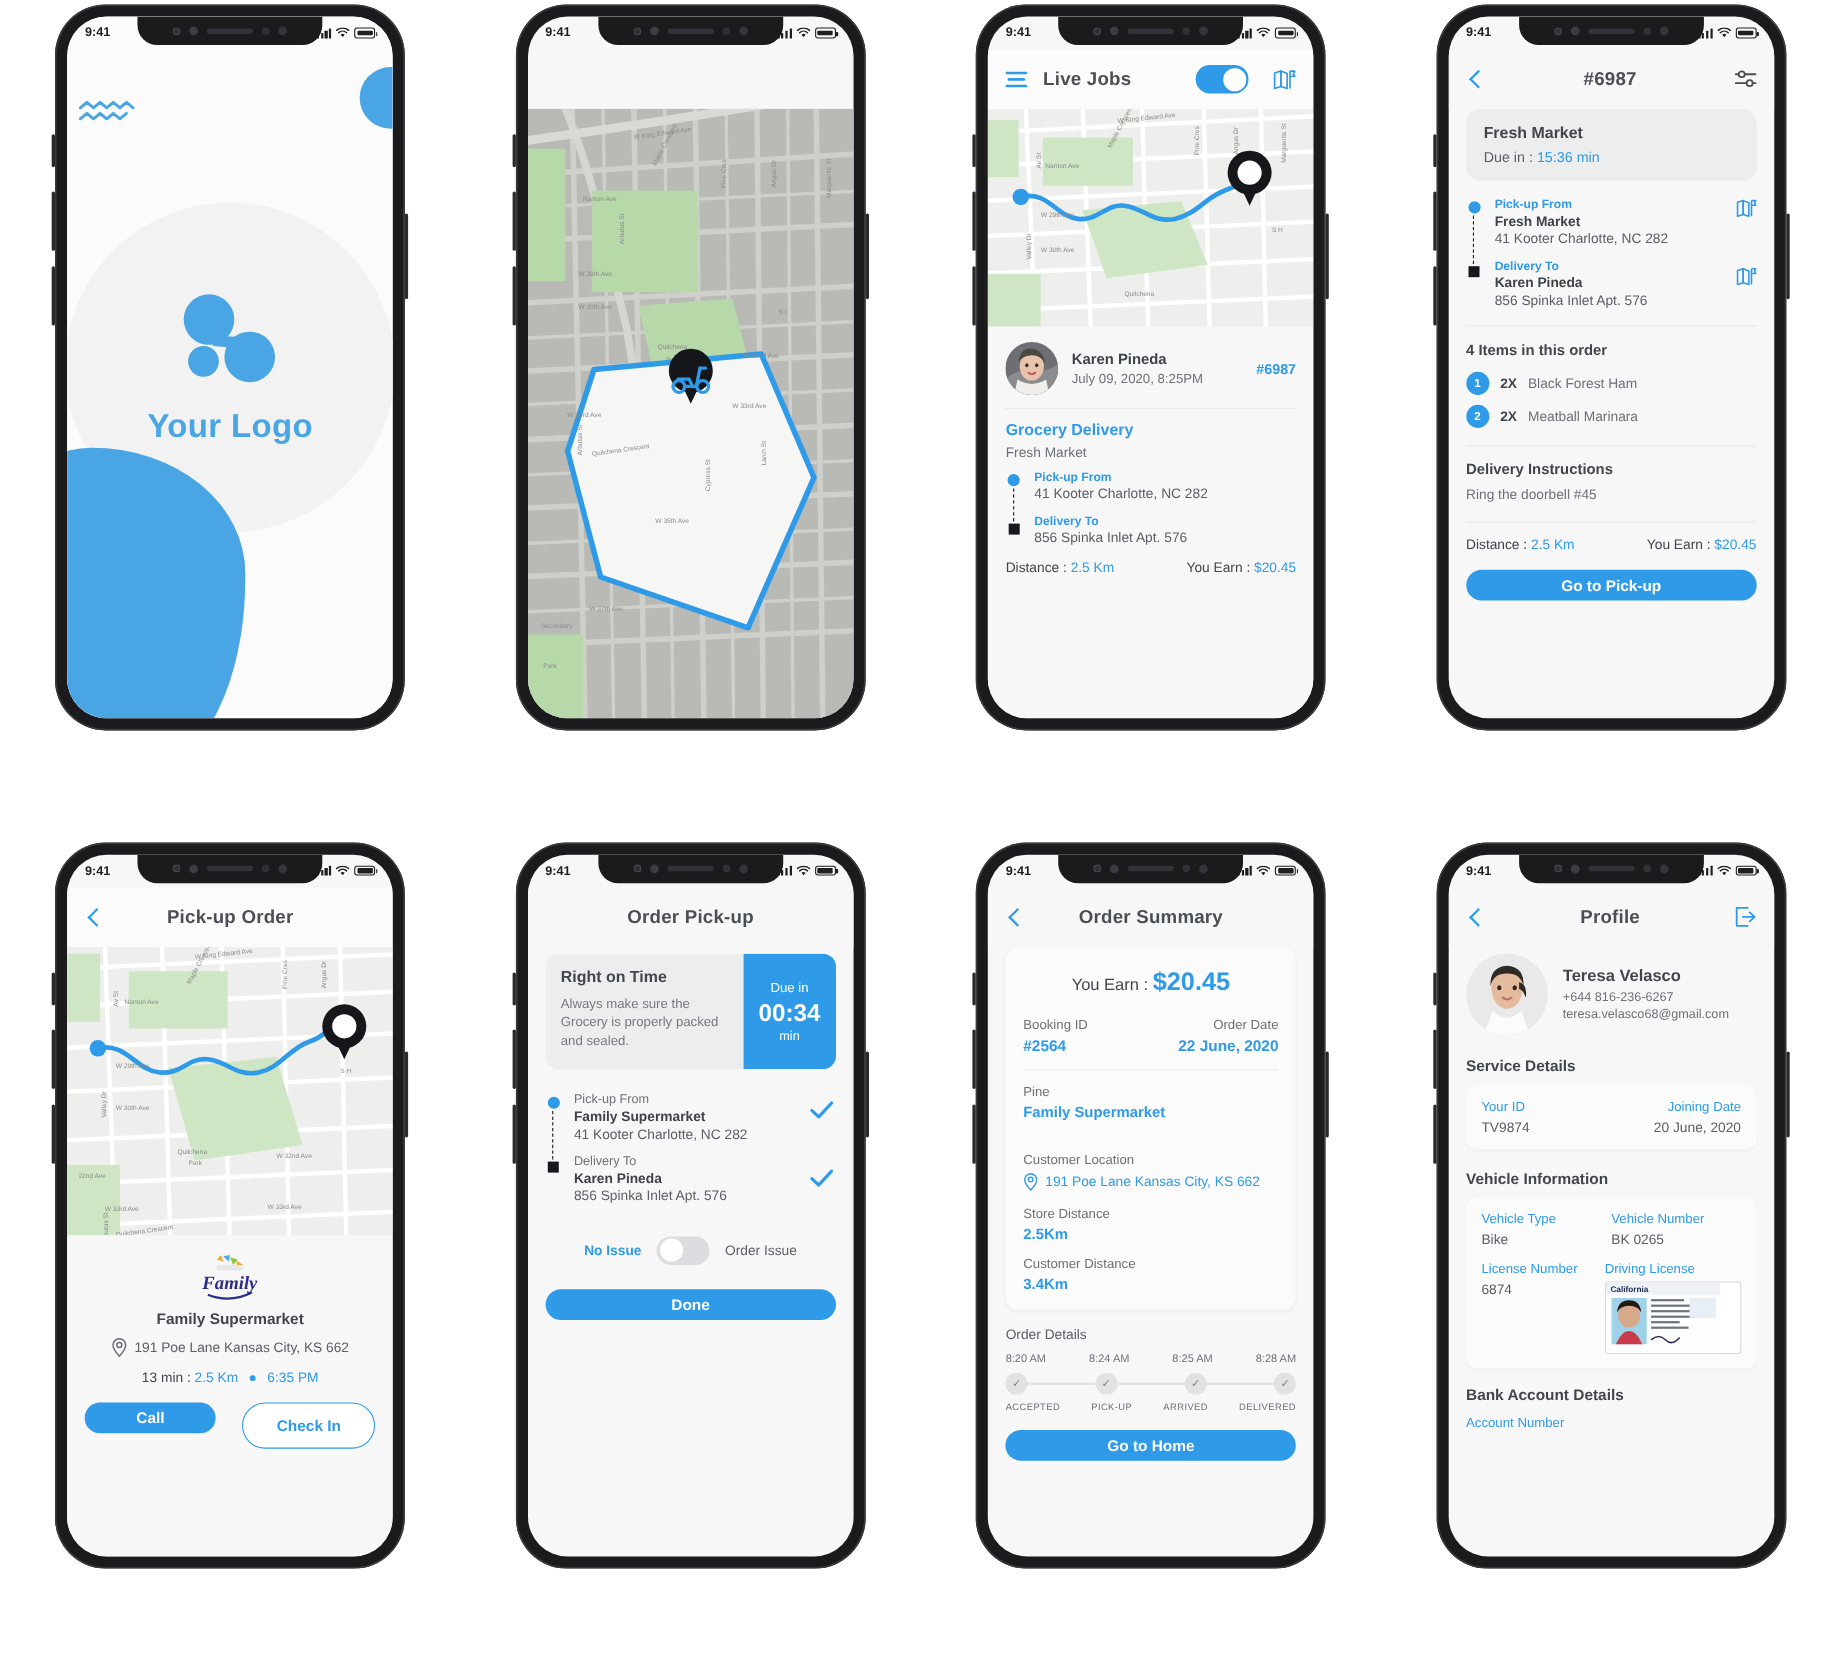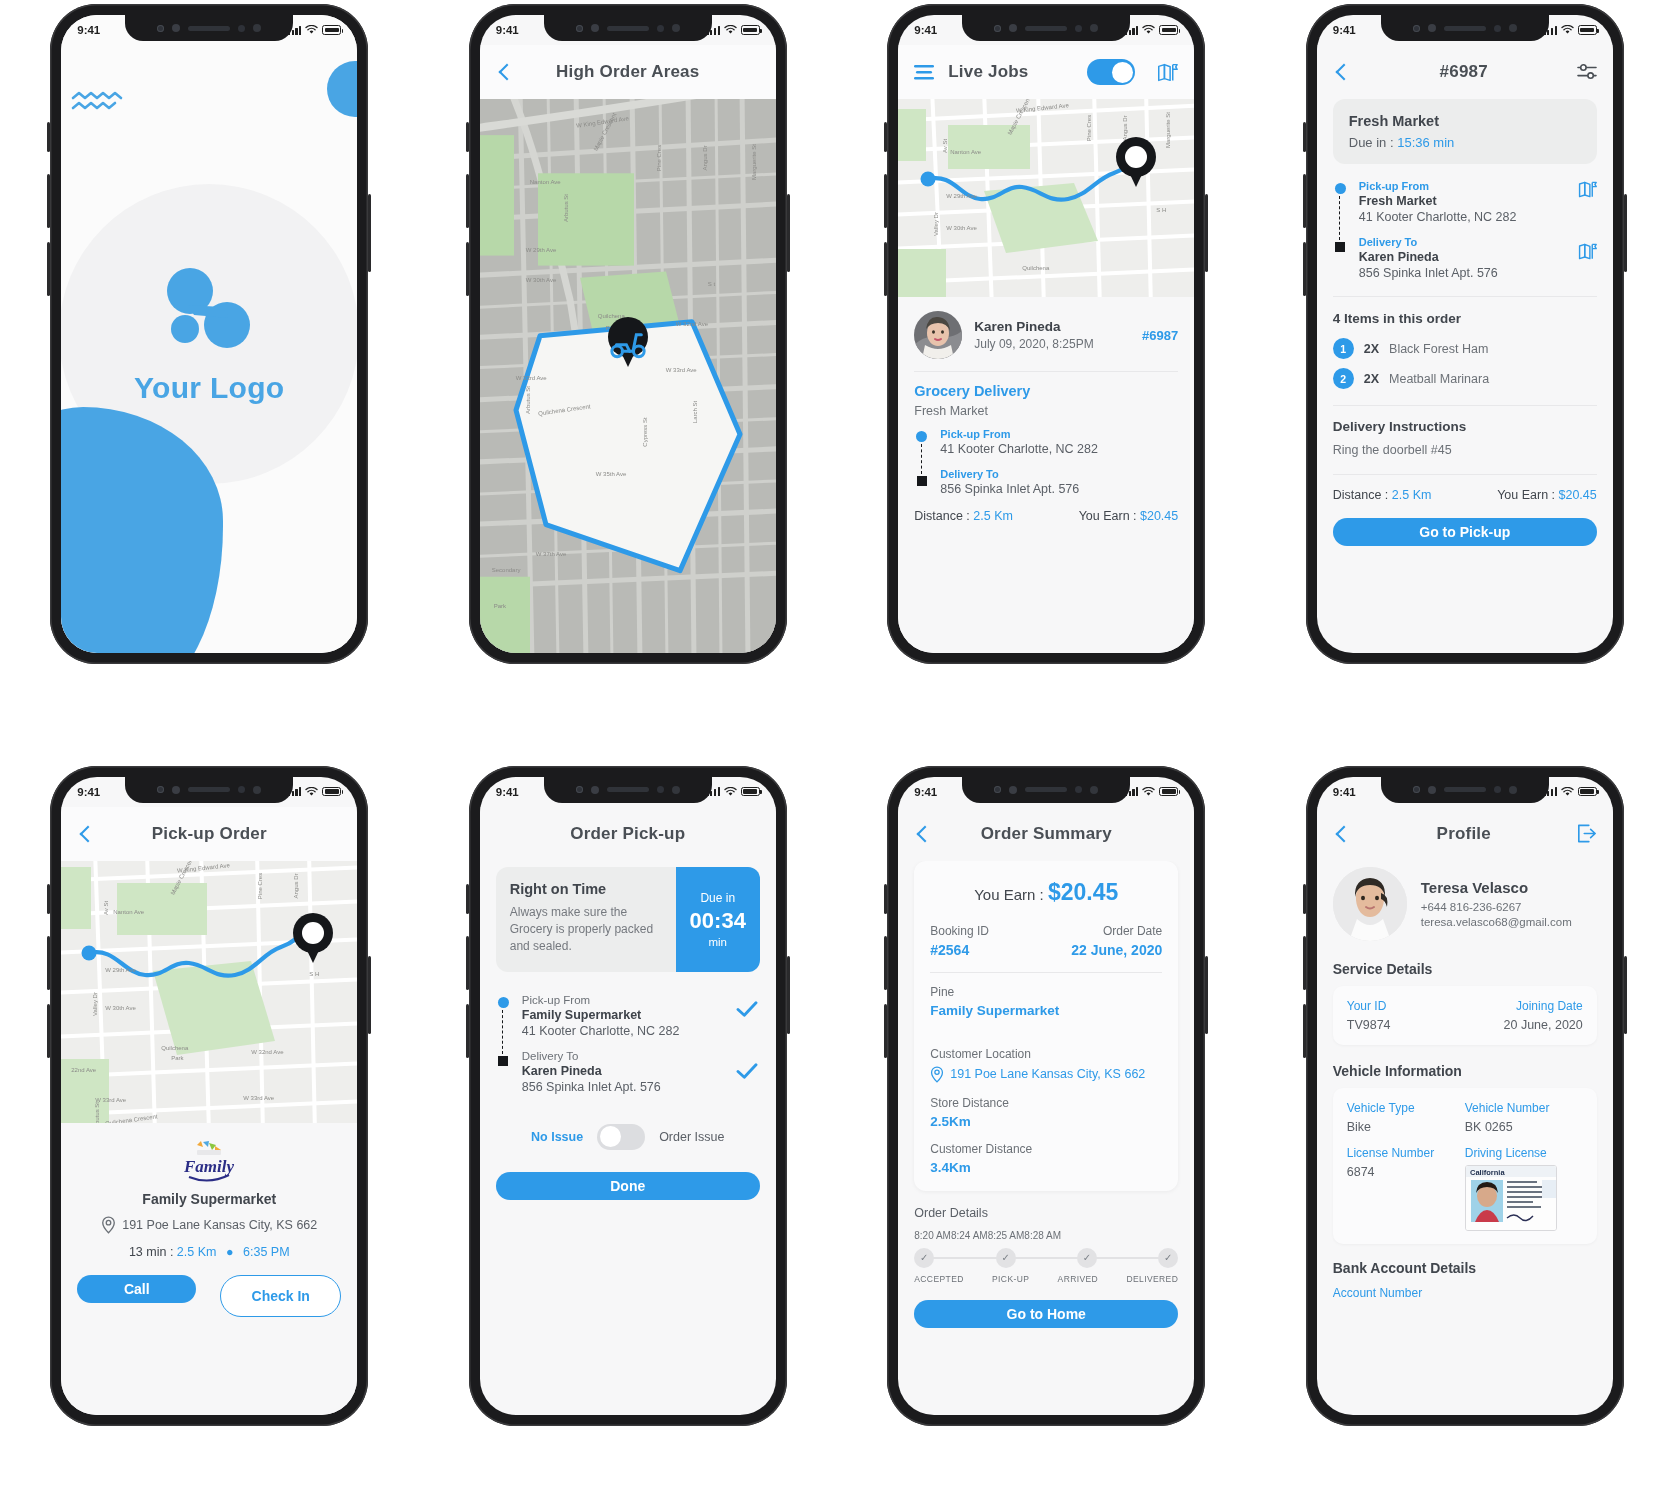--- a/index.html
+++ b/index.html
@@ -267,25 +267,20 @@
               </span>
             <svg width="13" height="10" viewBox="0 0 13 10">
                 <path d="M6.5 8.6 4.6 6.5a2.8 2.8 0 0 1 3.8 0L6.5 8.6Z" fill="#1f1f1f"></path>
                 <path d="M2.9 4.7a5.3 5.3 0 0 1 7.2 0" stroke="#1f1f1f" stroke-width="1.3" fill="none" stroke-linecap="round"></path>
                 <path d="M1 2.6a8.1 8.1 0 0 1 11 0" stroke="#1f1f1f" stroke-width="1.3" fill="none" stroke-linecap="round"></path>
               </svg>
             <span class="batt">
                 <i></i>
               </span>
           </span>
-        </div>
-        <div class="navbar white">
-          <div class="chev-back"></div>
-          <div class="title">High Order Areas</div>
-          <div class="nav-spacer"></div>
         </div>
         <div class="map" style="position:absolute;top:84px;left:0;right:0;bottom:0;background:#b9bab6">
           <svg viewBox="0 0 296 552" preserveAspectRatio="none">
             <rect width="296" height="552" fill="#b9bab6"></rect>
             <g stroke="#cfd0cc" stroke-width="5" fill="none">
               <path d="M-10 60 L310 40"></path>
                 <path d="M-10 120 L310 104"></path>
                 <path d="M-10 176 L310 160"></path>
               <path d="M-10 238 L310 222"></path>
                 <path d="M-10 300 L310 286"></path>
@@ -858,21 +853,21 @@
               <span style="font-size:12.5px;color:#2e9ae8">191 Poe Lane Kansas City, KS 662</span>
             </div>
             <div style="font-size:12px;color:#6c7177;margin-top:13px">Store Distance</div>
             <div style="font-size:13.5px;font-weight:bold;color:#2e9ae8;margin-top:4px">2.5Km</div>
             <div style="font-size:12px;color:#6c7177;margin-top:13px">Customer Distance</div>
             <div style="font-size:13.5px;font-weight:bold;color:#2e9ae8;margin-top:4px">3.4Km</div>
           </div>
 
           <div style="font-size:12.5px;color:#5b6067;margin-top:15px">Order Details</div>
           <div style="position:relative;margin-top:10px">
-            <div style="display:flex;font-size:10px;color:#6c7177">
+            <div style="display:flex;justify-content:space-between;font-size:10px;color:#6c7177">
               <span>8:20 AM</span>
               <span>8:24 AM</span>
               <span>8:25 AM</span>
               <span>8:28 AM</span>
             </div>
             <div style="position:relative;margin-top:7px;height:20px">
               <div class="steps-line"></div>
               <div style="position:relative;z-index:1;display:flex;justify-content:space-between">
                 <span class="step-circle">✓</span>
                 <span class="step-circle">✓</span>
@@ -979,21 +974,21 @@
                 <div style="font-size:12.5px;color:#5b6067;margin-top:5px">BK 0265</div>
               </div>
             </div>
             <div style="display:flex;margin-top:12px">
               <div style="flex:1">
                 <div style="font-size:12px;color:#2e9ae8">License Number</div>
                 <div style="font-size:12.5px;color:#5b6067;margin-top:5px">6874</div>
               </div>
               <div style="flex:1">
                 <div style="font-size:12px;color:#2e9ae8">Driving License</div>
-                <div style="margin-top:5px;width:92px;height:66px;border:1px solid #d9d9dc;border-radius:3px;background:#fff;overflow:hidden;position:relative">
+                <div style="margin-top:5px;width:124px;height:66px;border:1px solid #d9d9dc;border-radius:3px;background:#fff;overflow:hidden;position:relative">
                   <svg viewBox="0 0 104 66" width="104" height="66">
                     <rect width="104" height="66" fill="#fdfdfd"></rect>
                     <rect x="0" y="0" width="104" height="11" fill="#eef2f6"></rect>
                     <text x="4" y="8.6" font-family="'Liberation Sans',sans-serif" font-size="7.5" font-weight="bold" fill="#1b2b4a">California</text>
                     <rect x="5" y="14" width="32" height="42" fill="#9fd2e8"></rect>
                     <ellipse cx="21" cy="30" rx="10" ry="11" fill="#d7a98a"></ellipse>
                     <path d="M10 27 Q11 16 21 16 Q31 16 32 27 Q29 21 21 21 Q13 21 10 27Z" fill="#231a14"></path>
                     <path d="M9 56 Q14 44 21 44 Q28 44 33 56 Z" fill="#c93b4a"></path>
                     <g fill="#6a7380">
                       <rect x="41" y="15" width="30" height="2"></rect>

